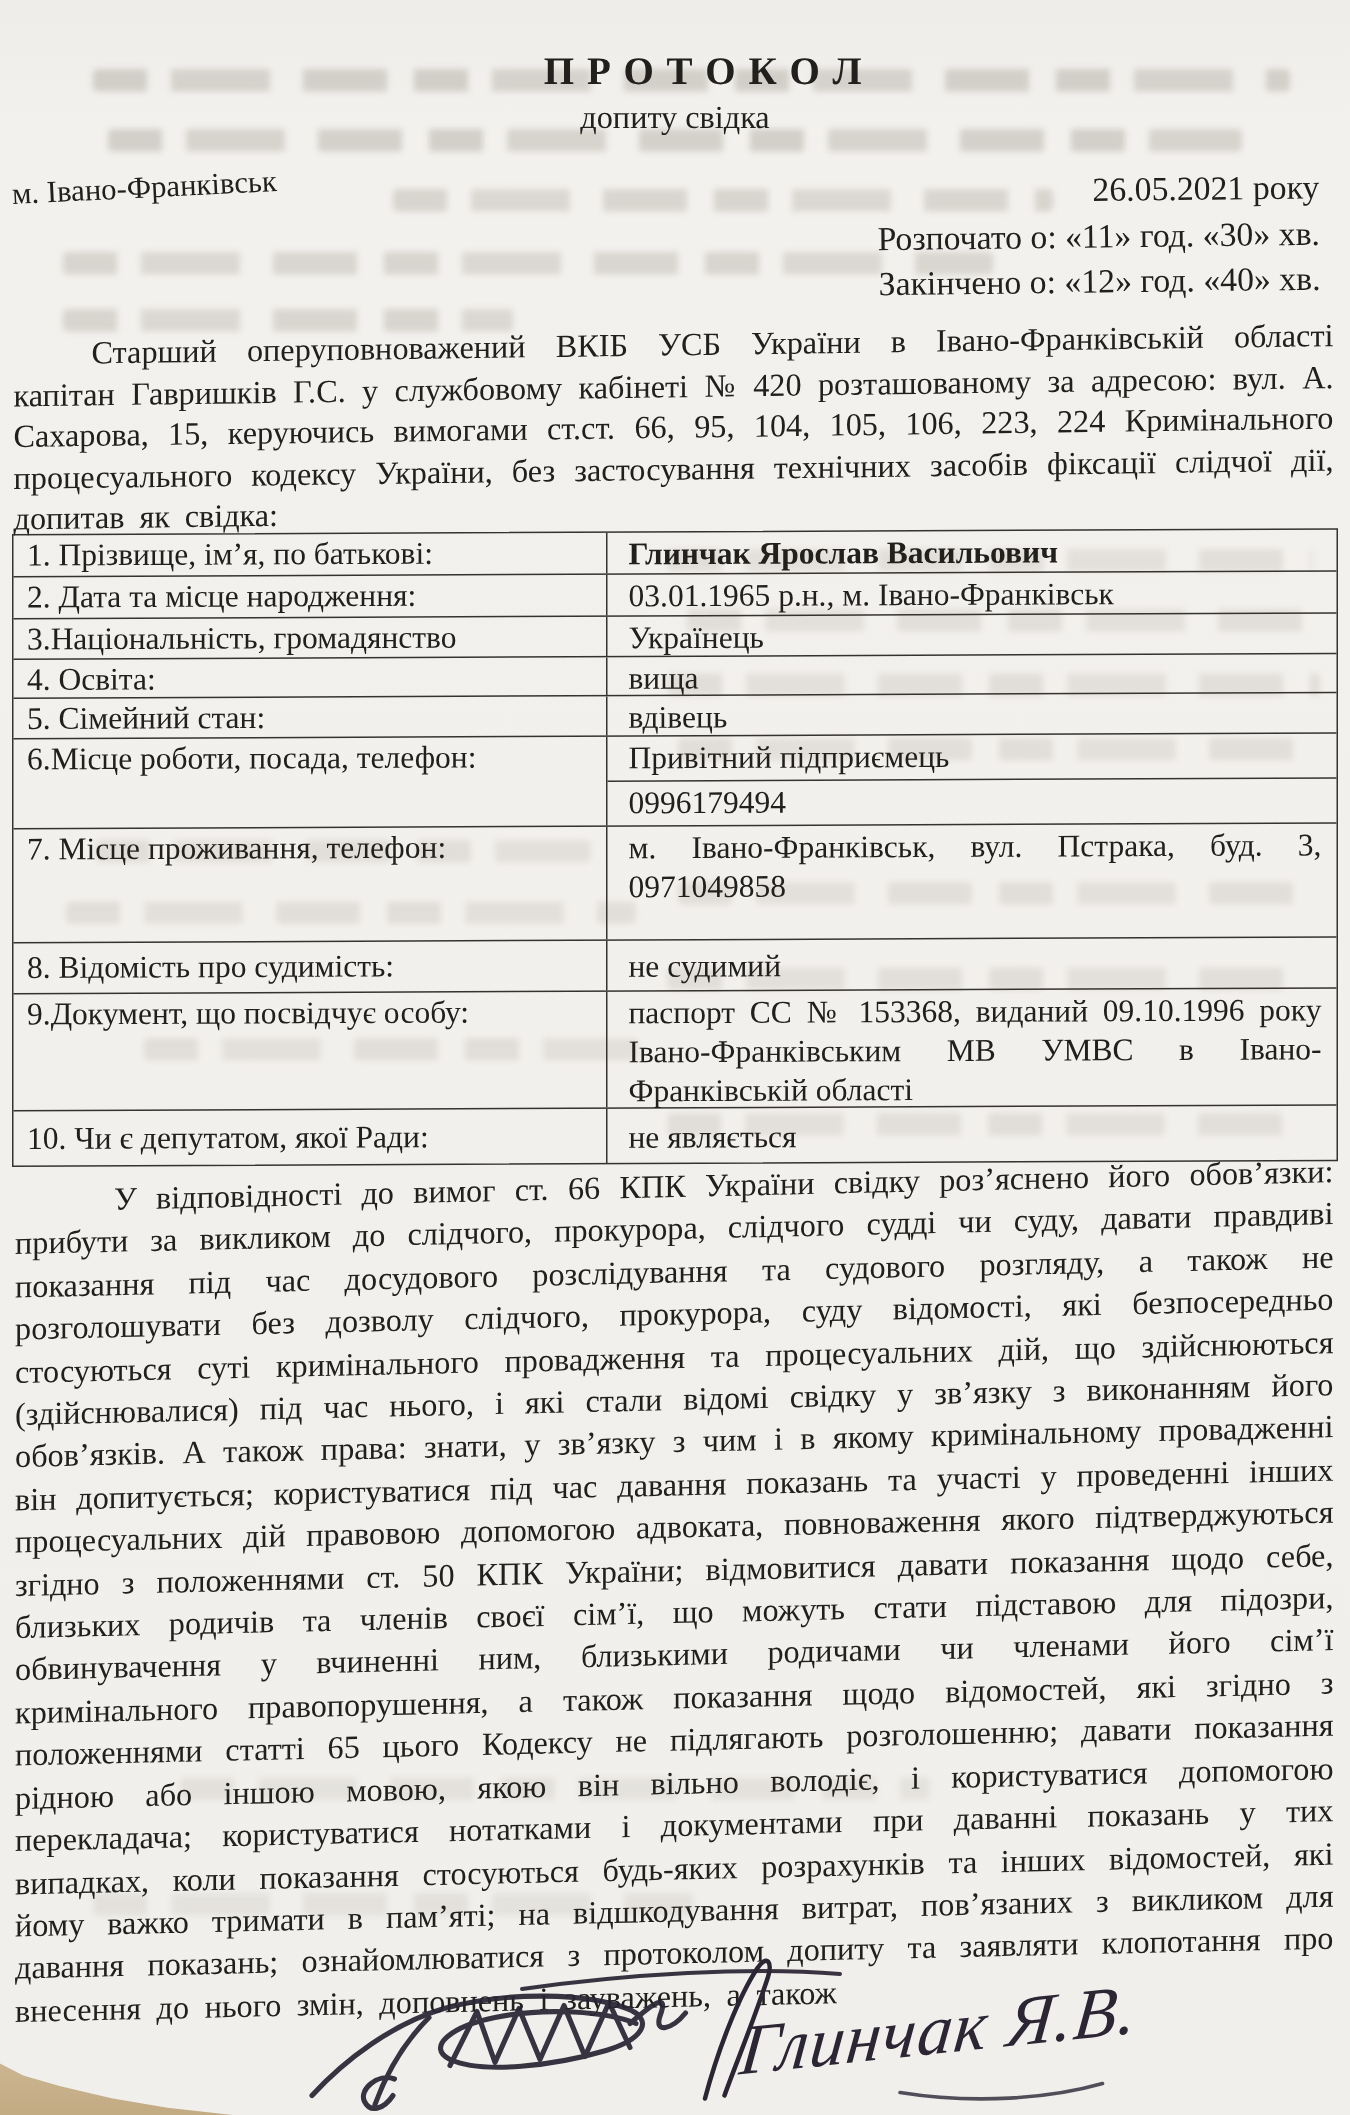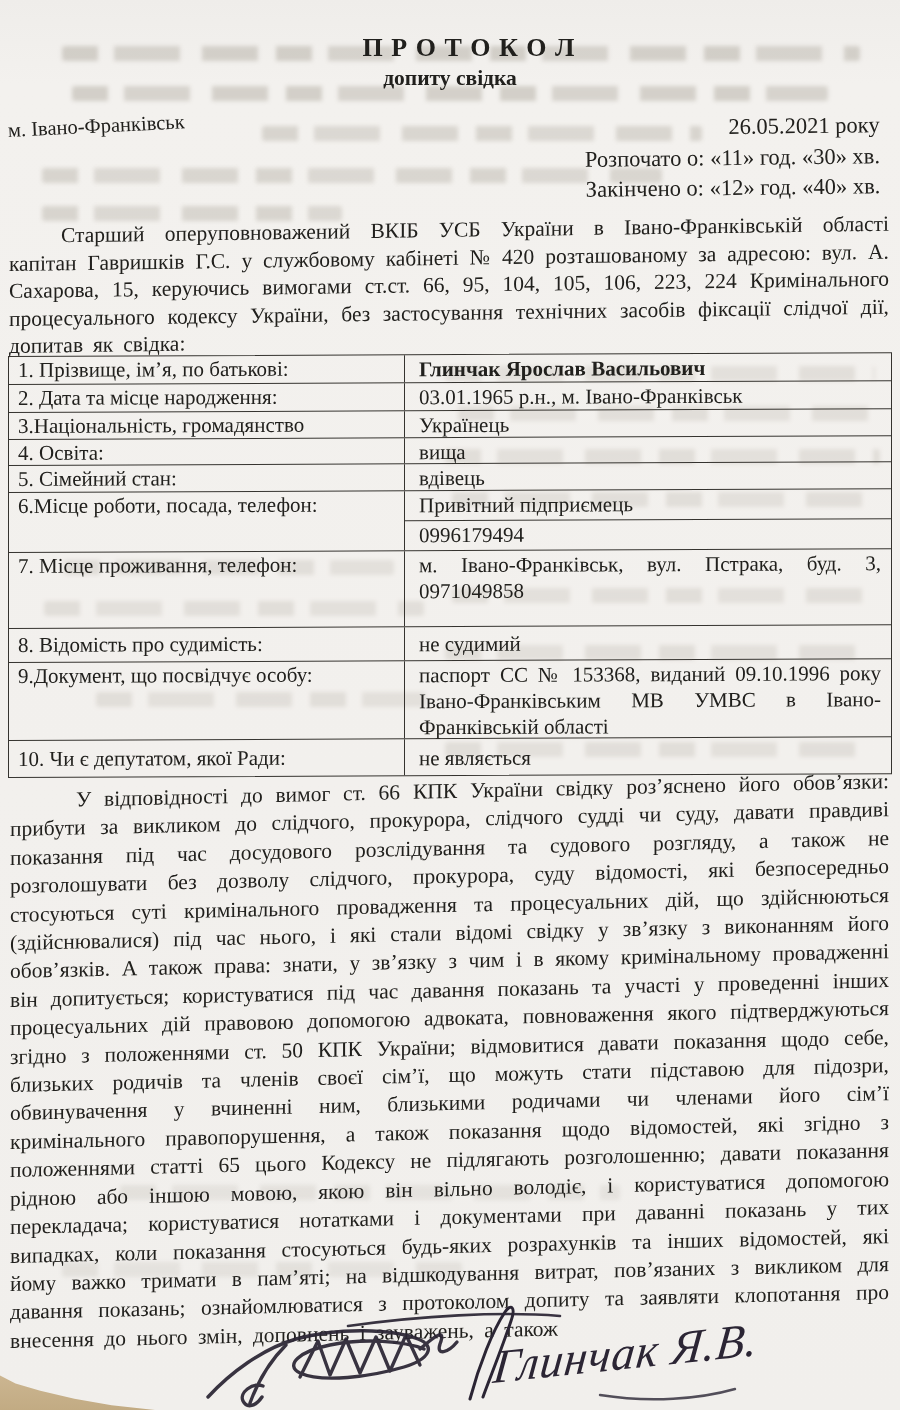--- a/index.html
+++ b/index.html
@@ -21,21 +21,21 @@
       rgba(126,118,102,.48) 52px 118px, transparent 118px 140px,
       rgba(126,118,102,.52) 140px 196px, transparent 196px 214px);
     filter:blur(2.3px);opacity:.42;z-index:1;
   }
   .title{
     position:absolute;top:33px;left:0;width:100%;text-align:center;
     font-size:26px;font-weight:bold;letter-spacing:1px;z-index:2;padding-left:19px;
   }
   .subtitle{
     position:absolute;top:66px;left:0;width:100%;text-align:center;
-    font-size:21.5px;font-weight:bold;z-index:2;
+    font-size:21.5px;font-weight:normal;z-index:2;
   }
   .city{
     position:absolute;left:8px;top:119px;font-size:20.5px;z-index:2;
     transform:rotate(-2.8deg);transform-origin:0 50%;
   }
   .dates{
     position:absolute;right:20px;top:112px;text-align:right;
     font-size:22.5px;line-height:30.5px;z-index:2;transform:rotate(-0.7deg);
   }
   .p1{

